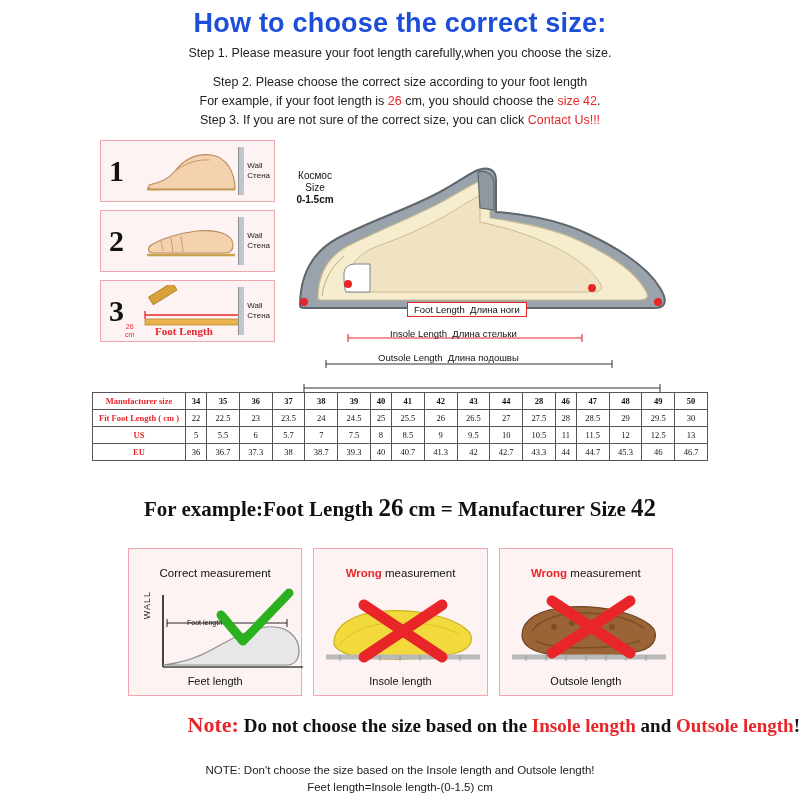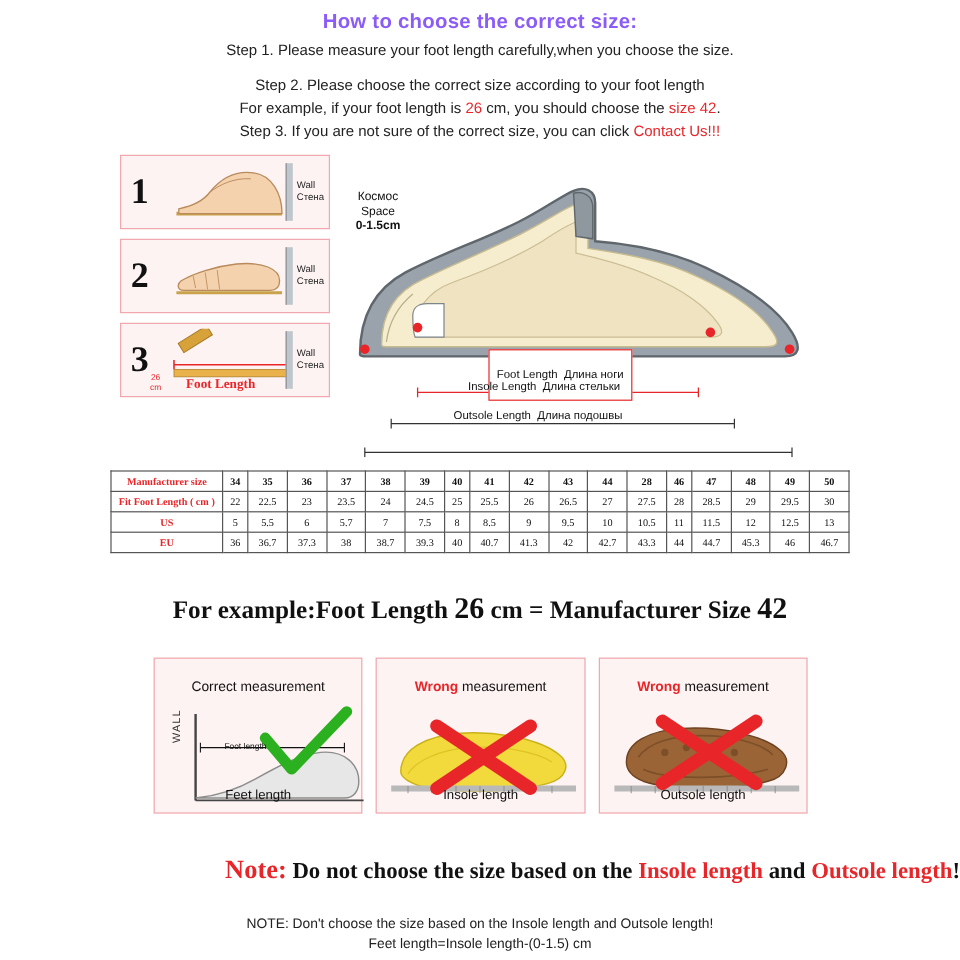--- a/index.html
+++ b/index.html
@@ -17,22 +17,22 @@
   }
   .page {
     width: 800px;
     height: 800px;
     position: relative;
   }
 
   
   .title {
     text-align: center;
-    color: #8b5cf6;
-    font-size: 17px;
+    color: #1d4ed8;
+    font-size: 27px;
     font-weight: bold;
     padding-top: 8px;
     letter-spacing: 0.2px;
   }
   .steps {
     text-align: center;
     font-size: 12.5px;
     line-height: 19px;
     color: #222;
     margin-top: 5px;
@@ -133,21 +133,21 @@
   }
   .meas {
     position: absolute;
     font-size: 9.5px;
     color: #111;
     white-space: nowrap;
   }
   .footlen-box {
     position: absolute;
     border: 1.3px solid #e8262a;
-    padding: 15px 6px;
+    padding: 1px 6px;
     font-size: 9.5px;
     background: #fff;
     white-space: nowrap;
   }
 
   
   .table-wrap {
     position: absolute;
     left: 92px;
     top: 392px;
@@ -189,21 +189,21 @@
     color: #111;
   }
   .example .big { font-size: 25px; color: #111; }
 
   
   .boxes {
     position: absolute;
     left: 128px;
     top: 548px;
     width: 545px;
-    height: 130px;
+    height: 148px;
     display: flex;
     gap: 11px;
   }
   .mbox {
     flex: 1;
     border: 1px solid #f0a8ae;
     background: #fdf3f3;
     position: relative;
     box-sizing: border-box;
   }
@@ -334,21 +334,21 @@
         <div class="wall-label">
           <div>Wall</div>
           <div>Стена</div>
         </div>
       </div>
     </div>
 
     <div class="shoe-area">
       <div class="space-label">
         <div>Космос</div>
-        <div>Space</div>
+        <div>Size</div>
         <div style="font-weight:bold">0-1.5cm</div>
       </div>
 
       <svg width="400" height="180" style="position:absolute;left:0;top:0;">
 
         <path d="M18,150 C18,120 30,96 56,82 C86,66 118,56 150,40 C172,29 186,18 196,14
                  C206,10 214,14 214,24 L214,56 C240,58 276,64 306,78 C340,94 366,112 378,132
                  C386,145 384,152 372,152 L28,152 C20,152 18,152 18,150 Z" fill="#9aa3ab" stroke="#5f666c" stroke-width="2"></path>
 
         <path d="M36,142 C36,116 48,98 70,88 C98,74 124,64 152,50 C172,40 186,30 196,26

